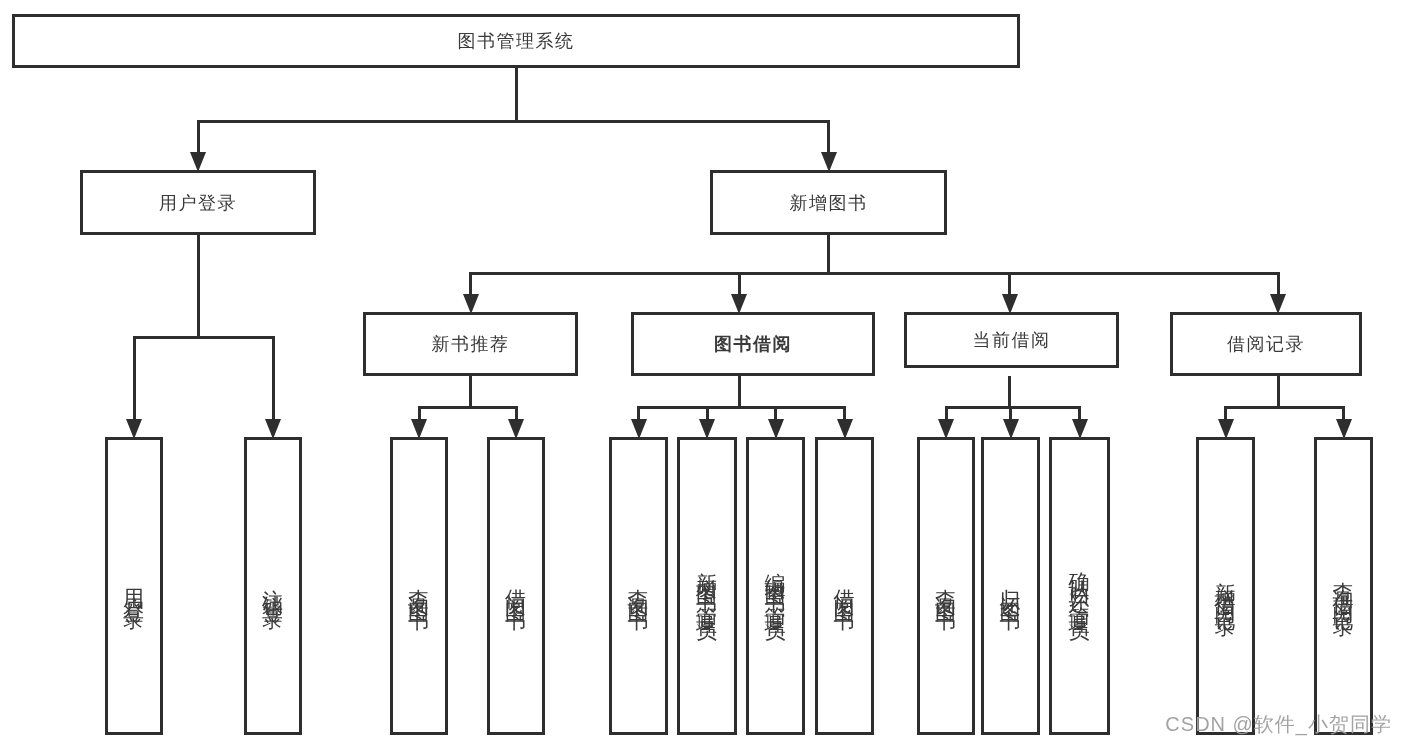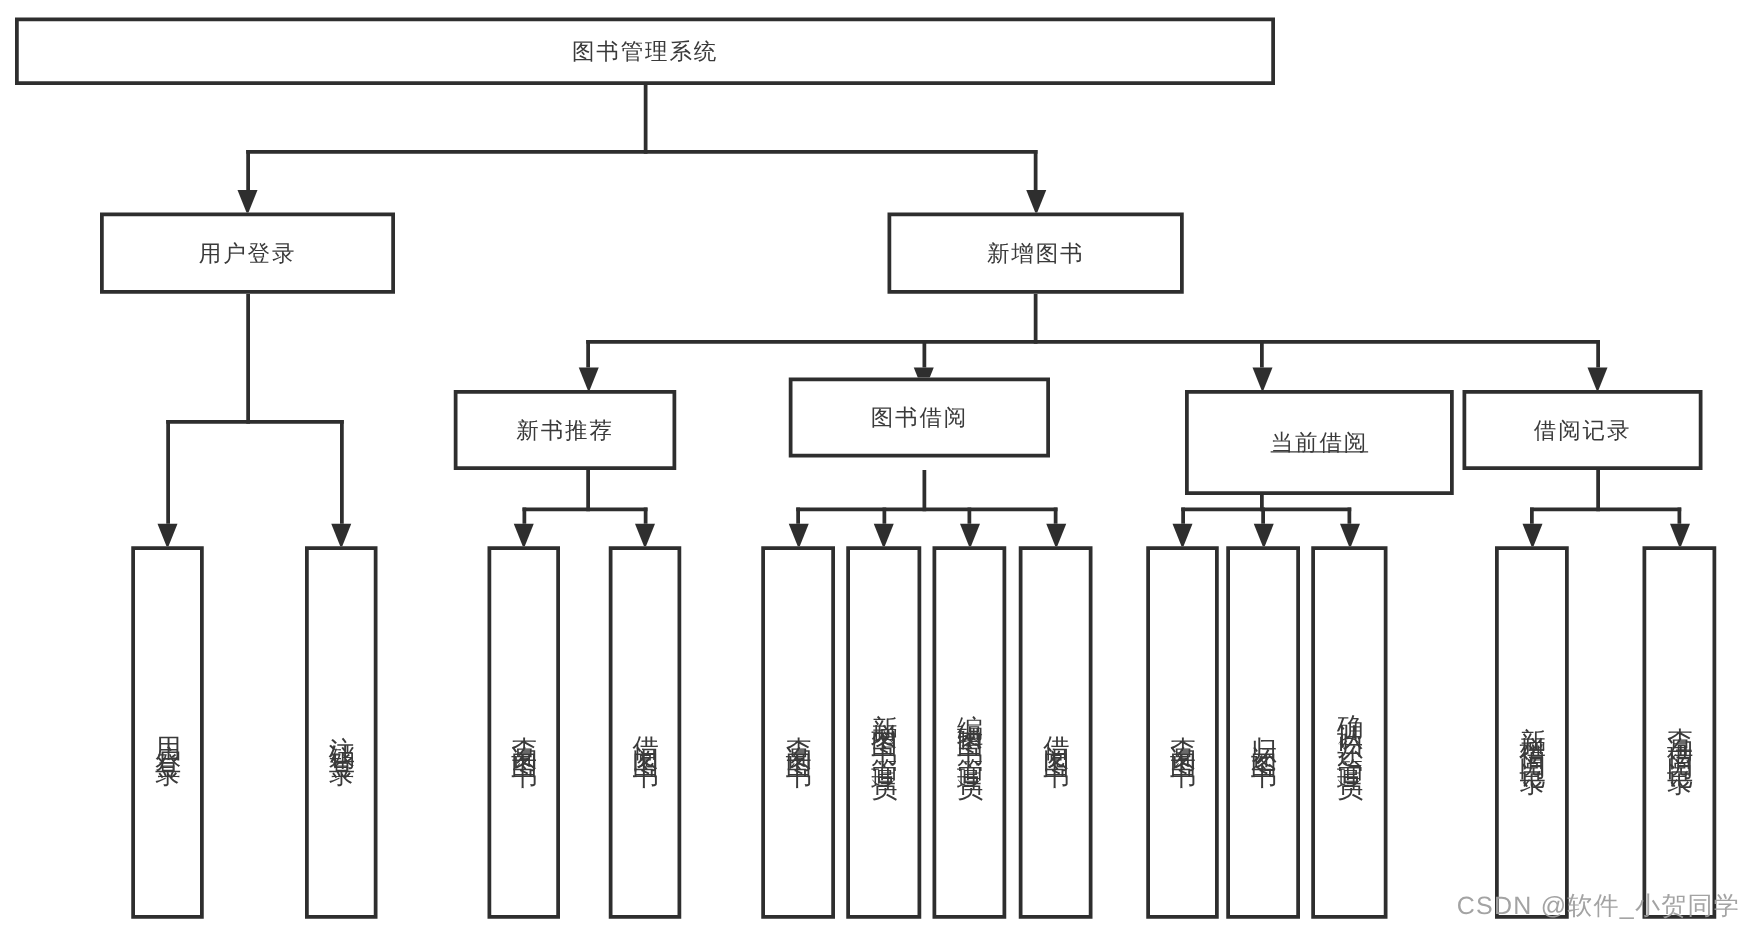--- a/index.html
+++ b/index.html
@@ -89,27 +89,27 @@
   <div id="boxes">
       <div class="node h" style="left: 12px; top: 14px; width: 1008px; height: 54px; align-items: center;">
         <span class="label">图书管理系统</span>
       </div>
       <div class="node h" style="left: 80px; top: 170px; width: 236px; height: 65px;">
         <span class="label">用户登录</span>
       </div>
       <div class="node h" style="left: 710px; top: 170px; width: 237px; height: 65px;">
         <span class="label">新增图书</span>
       </div>
-      <div class="node h" style="left: 363px; top: 312px; width: 178px; height: 64px;">
+      <div class="node h" style="left: 363px; top: 312px; width: 215px; height: 64px;">
         <span class="label">新书推荐</span>
       </div>
-      <div class="node h" style="left: 631px; top: 302px; width: 209px; height: 64px;">
+      <div class="node h" style="left: 631px; top: 312px; width: 244px; height: 64px; font-weight: bold;">
         <span class="label">图书借阅</span>
       </div>
-      <div class="node h" style="left: 948px; top: 312px; width: 215px; height: 84px; text-decoration: underline;">
+      <div class="node h" style="left: 904px; top: 312px; width: 215px; height: 56px;">
         <span class="label">当前借阅</span>
       </div>
       <div class="node h" style="left: 1170px; top: 312px; width: 192px; height: 64px;">
         <span class="label">借阅记录</span>
       </div>
       <div class="node v" style="left: 105px; top: 437px; width: 58px; height: 298px;">
         <span class="label">用户登录</span>
       </div>
       <div class="node v" style="left: 244px; top: 437px; width: 58px; height: 298px;">
         <span class="label">注销登录</span>

